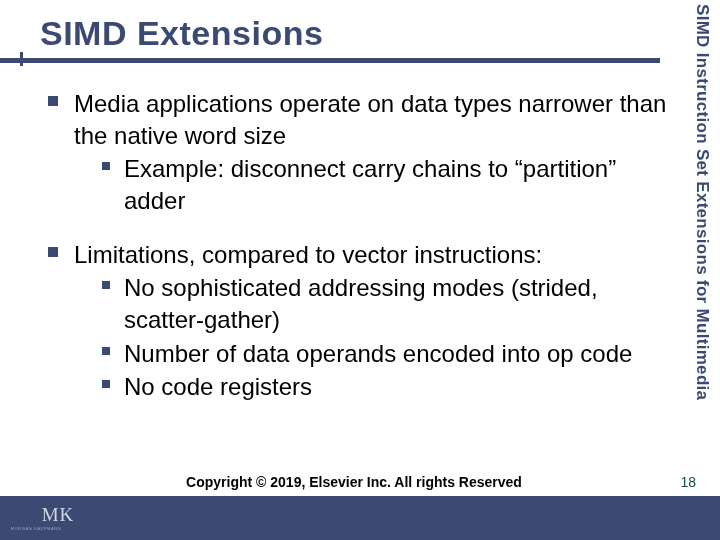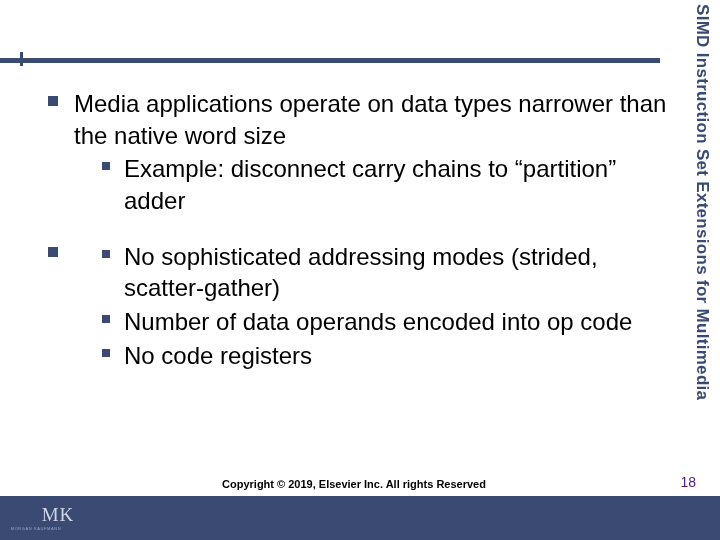--- a/index.html
+++ b/index.html
@@ -128,38 +128,39 @@
     letter-spacing: 0.6px;
     margin-top: 2px;
     color: #9aa6c4;
   }
   .copyright {
     position: absolute;
     left: 0;
     right: 12px;
     text-align: center;
     color: #000;
-    font-size: 11px;
+    font-size: 14px;
     font-weight: bold;
     bottom: 50px;
   }
   .page-num {
     position: absolute;
     right: 24px;
     bottom: 50px;
     font-size: 14px;
-    color: #4c1d95;
+    color: #14532d;
   }
 </style>
 </head>
 <body>
 
 <div class="slide">
 
   <div class="title-region">
+    <div class="title">SIMD Extensions</div>
     <div class="title-tick"></div>
     <div class="title-underline"></div>
   </div>
 
   <div class="side-label">SIMD Instruction Set Extensions for Multimedia</div>
 
   <div class="content">
 
     <div class="b1">
       <div class="bullet"></div>
@@ -170,20 +171,21 @@
             <div class="bullet"></div>
             <div class="text">Example:  disconnect carry chains to “partition” adder</div>
           </div>
         </div>
       </div>
     </div>
 
     <div class="b1">
       <div class="bullet"></div>
       <div class="text">
+        <span>Limitations, compared to vector instructions:</span>
         <div class="b2-group">
           <div class="b2">
             <div class="bullet"></div>
             <div class="text">No sophisticated addressing modes (strided, scatter-gather)</div>
           </div>
           <div class="b2">
             <div class="bullet"></div>
             <div class="text">Number of data operands encoded into op code</div>
           </div>
           <div class="b2">

